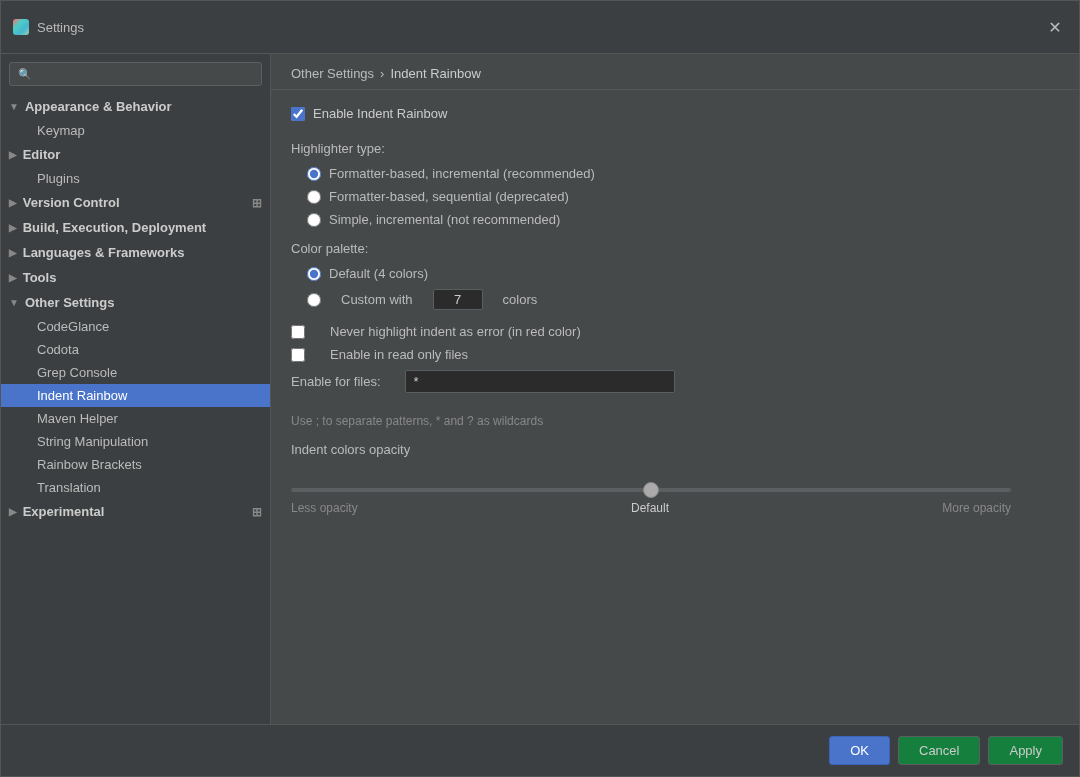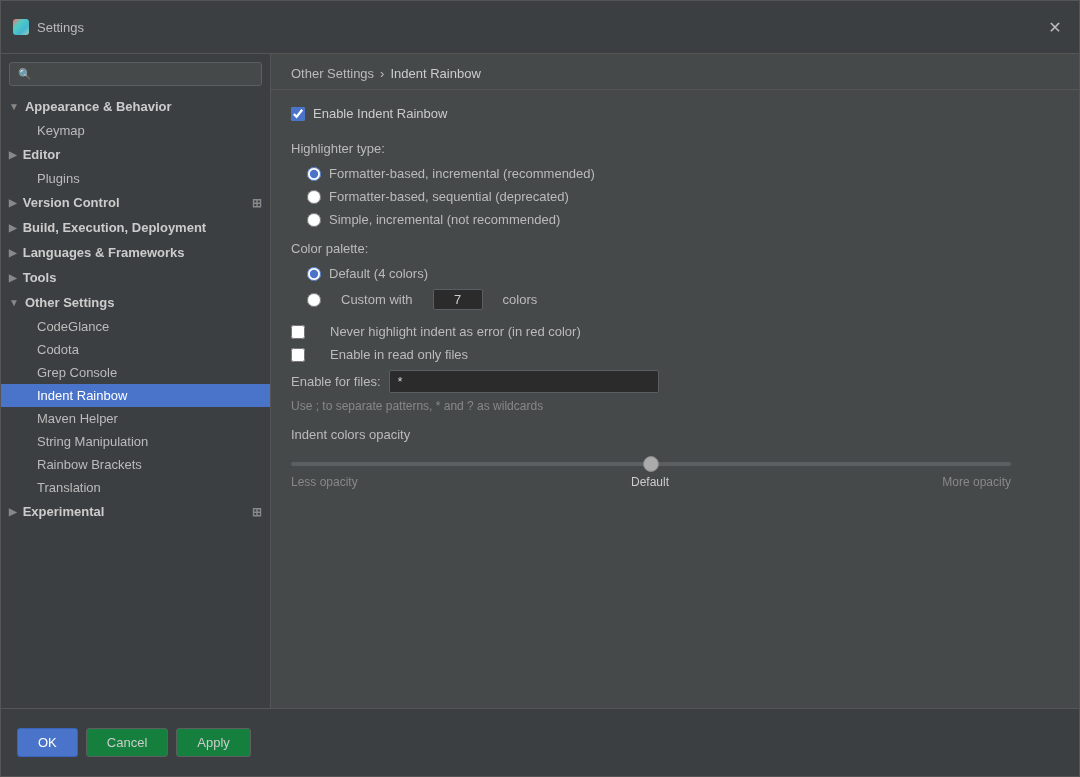--- a/index.html
+++ b/index.html
@@ -209,22 +209,22 @@
       margin-bottom: 8px;
     }
     .never-highlight input[type=checkbox] {
       accent-color: #4a74c9;
       width: 14px;
       height: 14px;
     }
     .enable-files-row {
       display: flex;
       align-items: center;
-      gap: 8px;
-      margin-bottom: 6px;
+      gap: 24px;
+      margin-bottom: 21px;
     }
     .file-input {
       flex: 1;
       max-width: 270px;
       background: #2b2b2b;
       border: 1px solid #5c5f61;
       color: #cccccc;
       padding: 3px 8px;
       font-size: 13px;
       outline: none;
@@ -234,21 +234,21 @@
       color: #888;
       font-size: 12px;
       margin-bottom: 14px;
     }
     .opacity-section {
       margin-top: 4px;
     }
     .opacity-title {
       color: #bbbbbb;
       font-size: 13px;
-      margin-bottom: 12px;
+      margin-bottom: 23px;
     }
     .slider-container {
       position: relative;
       margin-bottom: 6px;
     }
     .slider {
       width: 100%;
       max-width: 720px;
       -webkit-appearance: none;
       appearance: none;
@@ -274,25 +274,26 @@
       margin-top: 4px;
     }
     .slider-label {
       color: #888;
       font-size: 12px;
     }
     .slider-label.center {
       color: #cccccc;
     }
     .footer {
-      height: 68px;
+      height: 52px;
       background: #3c3f41;
       border-top: 1px solid #555;
       display: flex;
       align-items: center;
+      justify-content: flex-end;
       padding: 0 16px;
       gap: 8px;
       flex-shrink: 0;
     }
     .btn {
       padding: 6px 20px;
       border-radius: 3px;
       font-size: 13px;
       cursor: pointer;
       border: 1px solid transparent;

